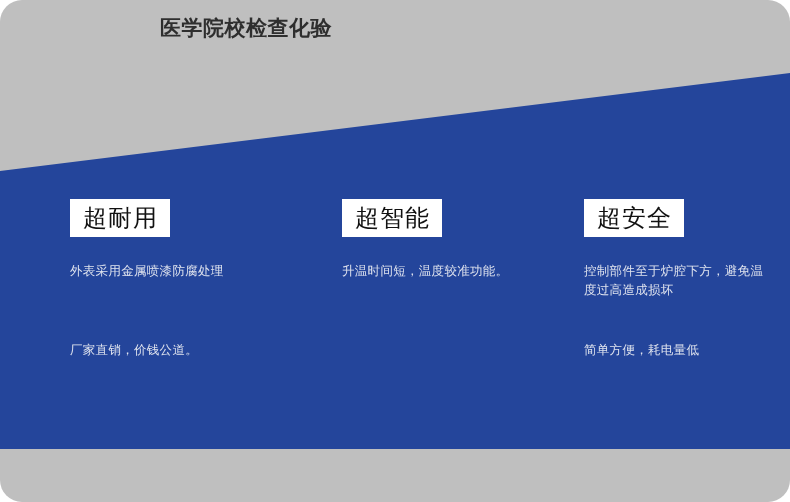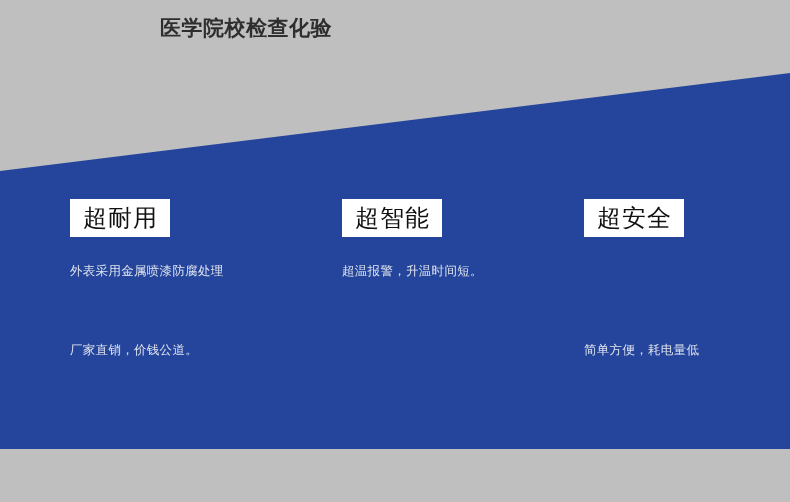--- a/index.html
+++ b/index.html
@@ -11,20 +11,21 @@
     height: 502px;
     overflow: hidden;
     font-family: "DejaVu Sans", "Liberation Sans", sans-serif;
   }
   #page {
     position: relative;
     width: 790px;
     height: 502px;
     background: #bfbfbf;
     overflow: hidden;
+    border-radius: 22px;
   }
   
   #page-title {
     position: absolute;
     left: 160px;
     top: 1px;
     font-size: 21px;
     line-height: 26px;
     color: #2e2e2e;
     letter-spacing: 0.5px;
@@ -97,25 +98,26 @@
 
   <div id="features">
 
     <div class="feature-card col-1 row-1">
       <div class="feature-title-box">超耐用</div>
       <div class="feature-desc">外表采用金属喷漆防腐处理</div>
     </div>
 
     <div class="feature-card col-2 row-1">
       <div class="feature-title-box">超智能</div>
-      <div class="feature-desc">超温报警，升温时间短。</div>
+      <div class="feature-desc">升温时间短，温度较准功能。</div>
     </div>
 
     <div class="feature-card col-3 row-1">
       <div class="feature-title-box">超安全</div>
+      <div class="feature-desc wide">控制部件至于炉腔下方，避免温度过高造成损坏</div>
     </div>
 
     <div class="feature-card col-1 row-2">
       <div class="feature-desc wide">厂家直销，价钱公道。</div>
     </div>
 
     <div class="feature-card col-2 row-2">
     </div>
 
     <div class="feature-card col-3 row-2">

